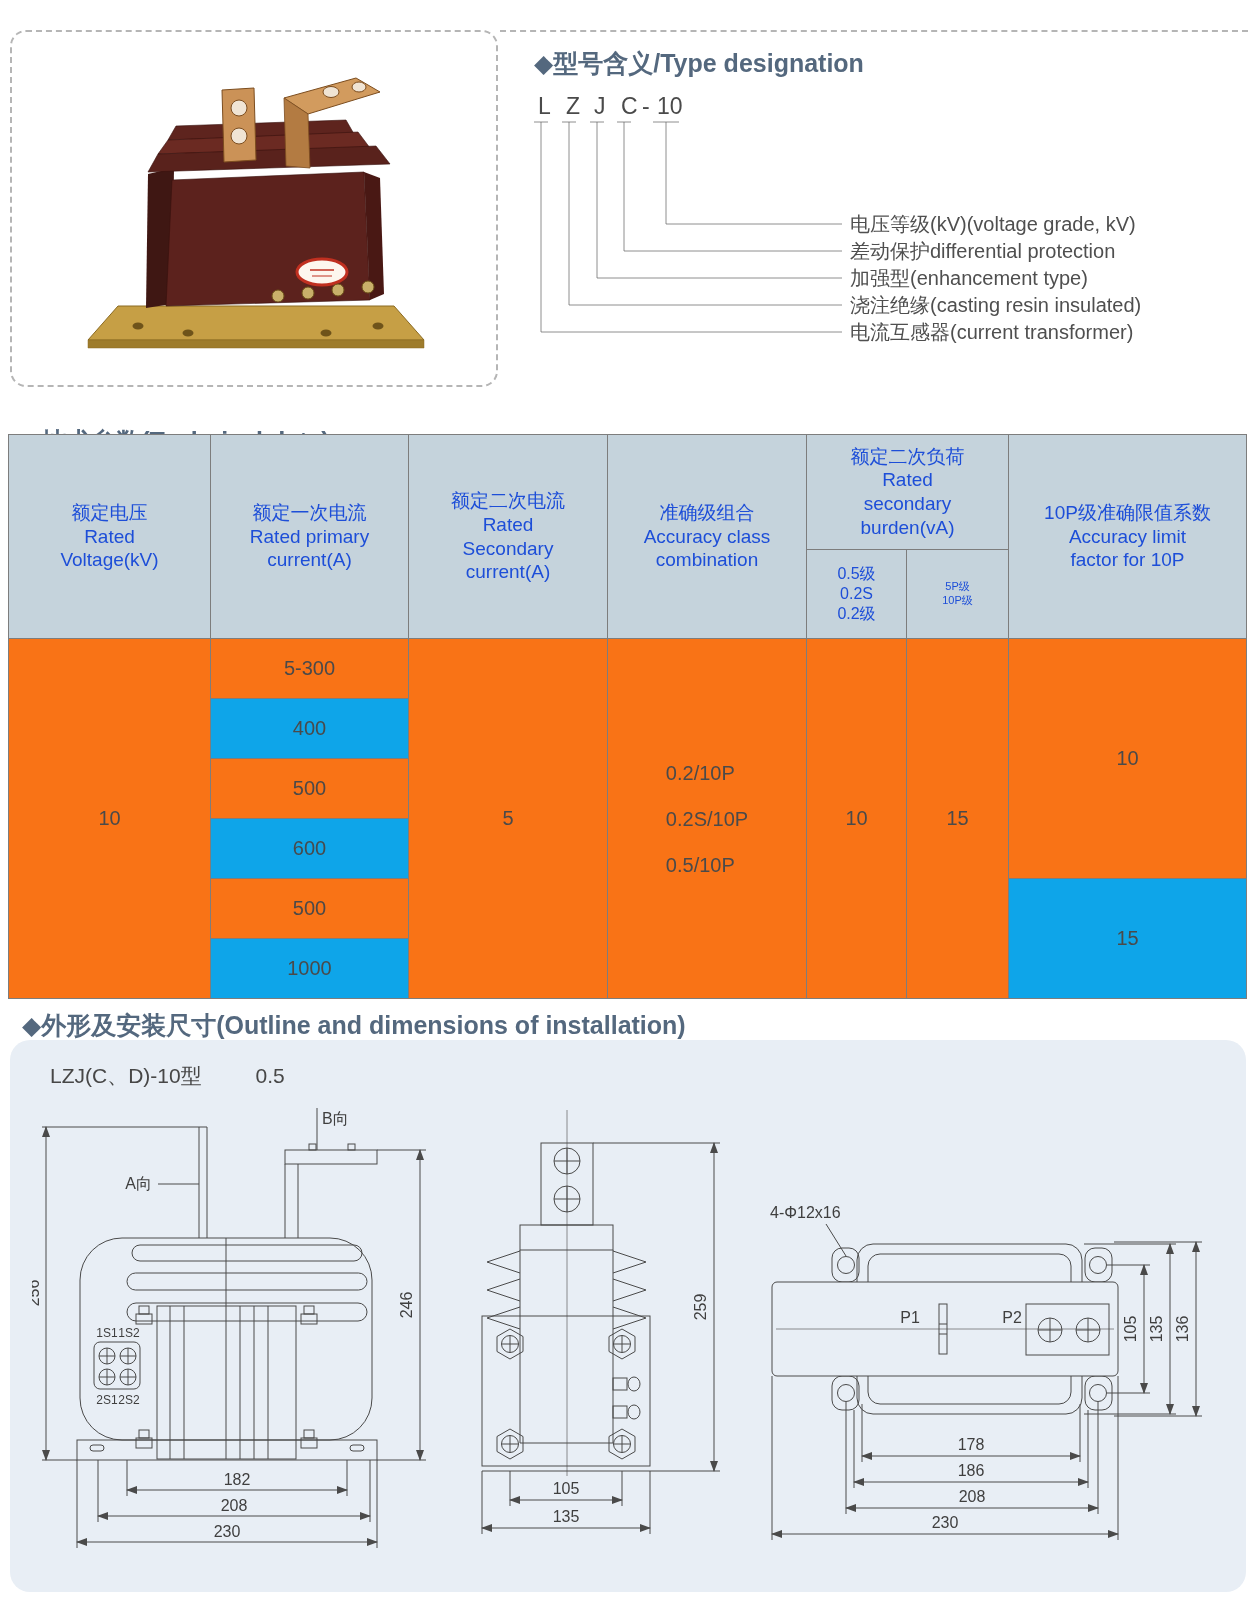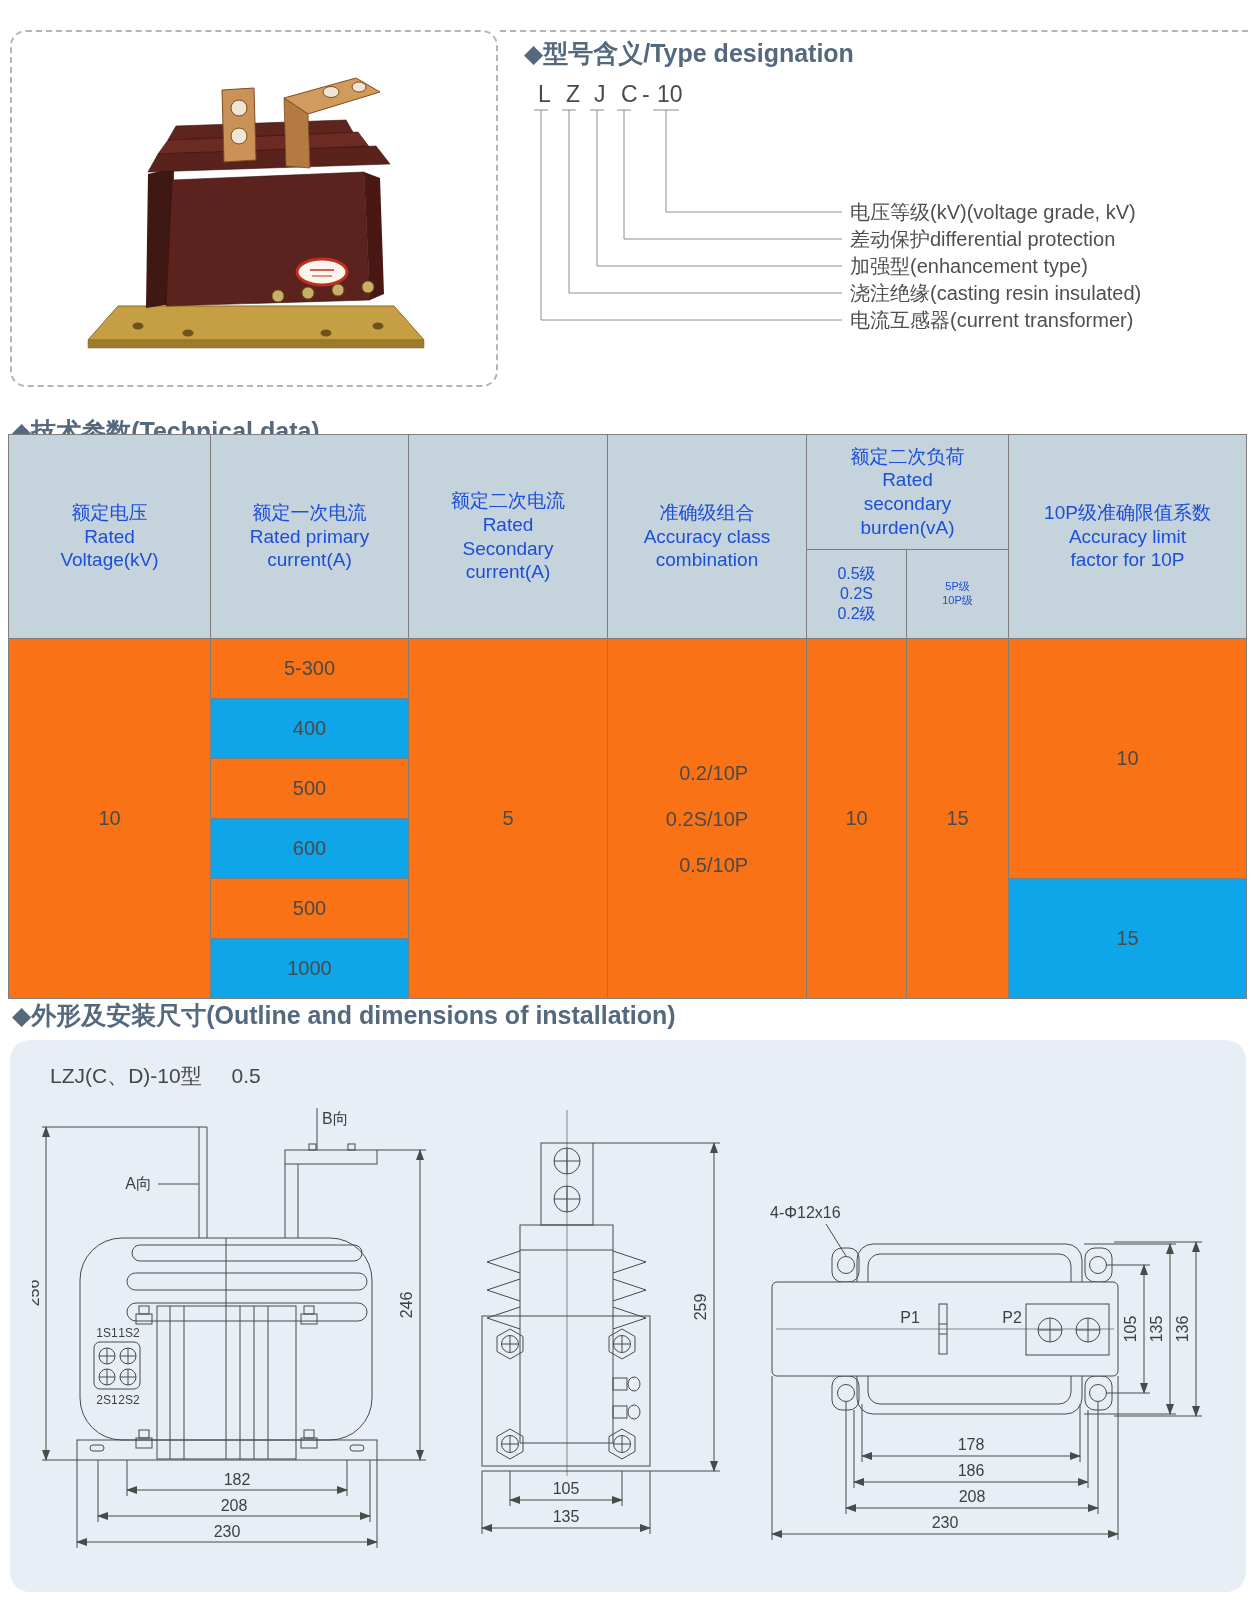--- a/index.html
+++ b/index.html
@@ -8,48 +8,48 @@
     font-family:"Liberation Sans","DejaVu Sans",sans-serif;color:#4f4f4f;
   }
   
   .photo-box{
     position:absolute;left:10px;top:30px;width:484px;height:353px;
     border:2px dashed #b5b5b5;border-radius:16px;background:#fff;
     display:flex;align-items:center;justify-content:center;
   }
   .top-dash{position:absolute;left:500px;top:30px;width:748px;height:0;border-top:2px dashed #b5b5b5;}
   .type-section{position:absolute;left:520px;top:34px;width:730px;}
-  .section-title{font-size:25px;font-weight:bold;color:#54687e;margin:4px;line-height:1.2;}
+  .section-title{font-size:25px;font-weight:bold;color:#54687e;margin:14px;line-height:1.2;}
   .type-diagram{margin-top:12px;display:block;}
   
   .tech-title{position:absolute;left:8px;top:412px;}
   table.tech{
     position:absolute;left:8px;top:434px;width:1238px;
     border-collapse:collapse;table-layout:fixed;
   }
   table.tech th,table.tech td{
     border:1px solid #7d7d7d;text-align:center;vertical-align:middle;
     font-weight:normal;padding:0 4px;
   }
   table.tech thead th{background:#c5d3dc;font-size:19px;line-height:1.25;white-space:pre-line;color:#1d4ed8;}
   table.tech tbody td{font-size:20px;background:#f97316;color:#4a4a4a;}
   table.tech td.alt{background:#0ea5e9;}
   tr.hr1{height:115px;} tr.hr2{height:89px;}
   table.tech tbody tr{height:60px;}
   td.no-left{border-left:none;}
   td.no-right{border-right:none;}
-  td.accuracy span{display:inline-block;text-align:right;white-space:pre-line;line-height:2.3;}
+  td.accuracy span{display:inline-block;text-align:left;white-space:pre-line;line-height:2.3;}
   
   .outline-title{position:absolute;left:8px;top:996px;}
   .panel{
     position:absolute;left:10px;top:1040px;width:1236px;height:552px;
     background:#e8eef5;border-radius:20px;
   }
   .model-label{position:absolute;left:40px;top:22px;font-size:21px;color:#474747;}
-  .model-label .acc{margin-left:24px;}
+  .model-label .acc{margin-left:48px;}
   .front-svg{position:absolute;left:22px;top:52px;}
   .side-svg{position:absolute;left:452px;top:58px;}
   .topview-svg{position:absolute;left:752px;top:118px;}
   svg .ln{stroke:#4a4a4a;stroke-width:1;fill:none;}
   svg .thin{stroke:#6a6a6a;stroke-width:0.75;fill:none;}
   svg .dtxt{fill:#3f3f3f;font-size:16px;font-family:"Liberation Sans","DejaVu Sans",sans-serif;}
   svg .stxt{fill:#3f3f3f;font-size:12px;font-family:"Liberation Sans","DejaVu Sans",sans-serif;}
   svg .ctxt{fill:#4a4a4a;font-size:23px;font-family:"Liberation Sans","DejaVu Sans",sans-serif;}
   svg .ltxt{fill:#4f4f4f;font-size:20px;font-family:"Liberation Sans","DejaVu Sans",sans-serif;}
 </style>

